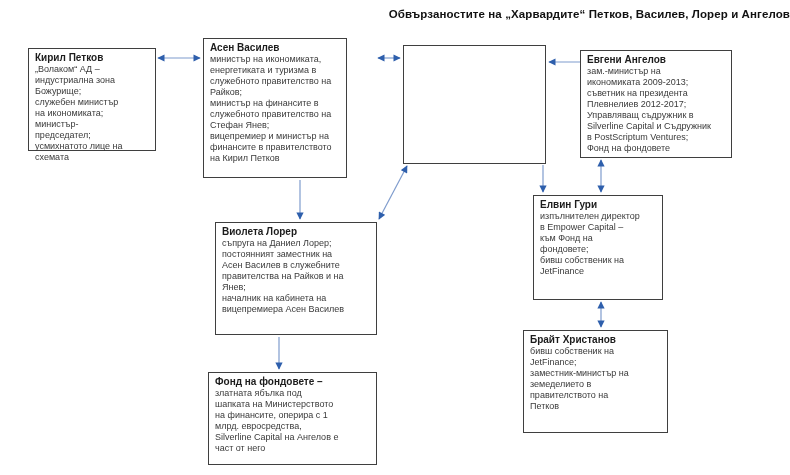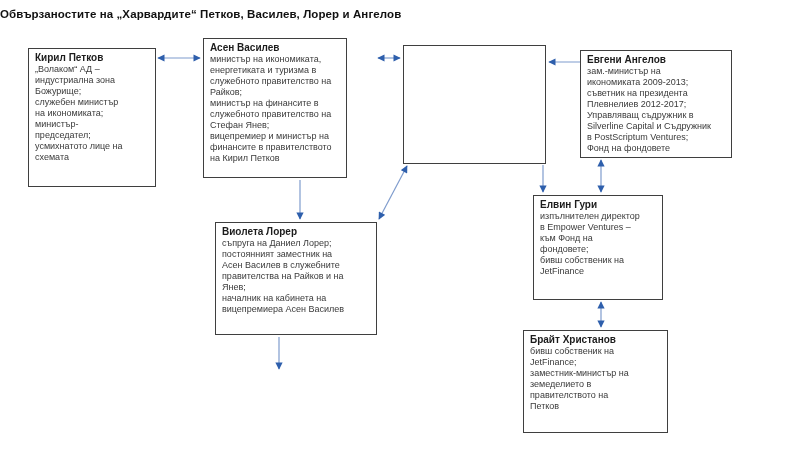--- a/index.html
+++ b/index.html
@@ -14,21 +14,21 @@
   html,body{background:var(--background);}
   body{font-family:"Liberation Sans", sans-serif;}
   .canvas{
     position:relative;
     width:790px;height:475px;
     background:var(--background);
     overflow:hidden;
   }
   .diagram-title{
     position:absolute;left:0;top:8px;width:790px;
-    text-align:left;
+    text-align:right;
     font-size:11.5px;font-weight:bold;color:var(--title-text);
     letter-spacing:.1px;
   }
   .node{
     position:absolute;
     background:#ffffff;
     border:1px solid var(--box-border);
     padding:3px 5px 2px 6px;
     color:var(--text);
   }
@@ -67,21 +67,21 @@
     <line x1="378" y1="58" x2="400" y2="58" marker-start="url(#ah)" marker-end="url(#ah)"></line>
     <line x1="549" y1="62" x2="593" y2="62" marker-start="url(#ah)" marker-end="url(#ah)"></line>
     <line x1="300" y1="180" x2="300" y2="219" marker-end="url(#ah)"></line>
     <line x1="407" y1="166" x2="379" y2="219" marker-start="url(#ah)" marker-end="url(#ah)"></line>
     <line x1="543" y1="165" x2="543" y2="192" marker-end="url(#ah)"></line>
     <line x1="601" y1="160" x2="601" y2="192" marker-start="url(#ah)" marker-end="url(#ah)"></line>
     <line x1="279" y1="337" x2="279" y2="369" marker-end="url(#ah)"></line>
     <line x1="601" y1="302" x2="601" y2="327" marker-start="url(#ah)" marker-end="url(#ah)"></line>
   </svg>
 
-  <div class="node" style="left:28px; top:48px; width:128px; height:139px">
+  <div class="node" style="left:28px; top:48px; width:128px; height:103px">
     <div class="node-title">Кирил Петков</div>
     <div class="node-body">„Волаком“ АД –
 индустриална зона
 Божурище;
 служебен министър
 на икономиката;
 министър-
 председател;
 усмихнатото лице на
 схемата</div>
@@ -123,27 +123,36 @@
 Асен Василев в служебните
 правителства на Райков и на
 Янев;
 началник на кабинета на
 вицепремиера Асен Василев</div>
   </div>
 
   <div class="node" style="left:533px; top:195px; width:130px; height:105px">
     <div class="node-title">Елвин Гури</div>
     <div class="node-body">изпълнителен директор
-в Empower Ventures –
+в Empower Capital –
 към Фонд на
 фондовете;
 бивш собственик на
 JetFinance</div>
   </div>
 
+  <div class="node" style="left:208px; top:372px; width:169px; height:93px">
+    <div class="node-title">Фонд на фондовете –</div>
+    <div class="node-body">златната ябълка под
+шапката на Министерството
+на финансите, оперира с 1
+млрд. евросредства,
+Silverline Capital на Ангелов е
+част от него</div>
+  </div>
 
   <div class="node" style="left:523px; top:330px; width:145px; height:103px">
     <div class="node-title">Брайт Христанов</div>
     <div class="node-body">бивш собственик на
 JetFinance;
 заместник-министър на
 земеделието в
 правителството на
 Петков</div>
   </div>

